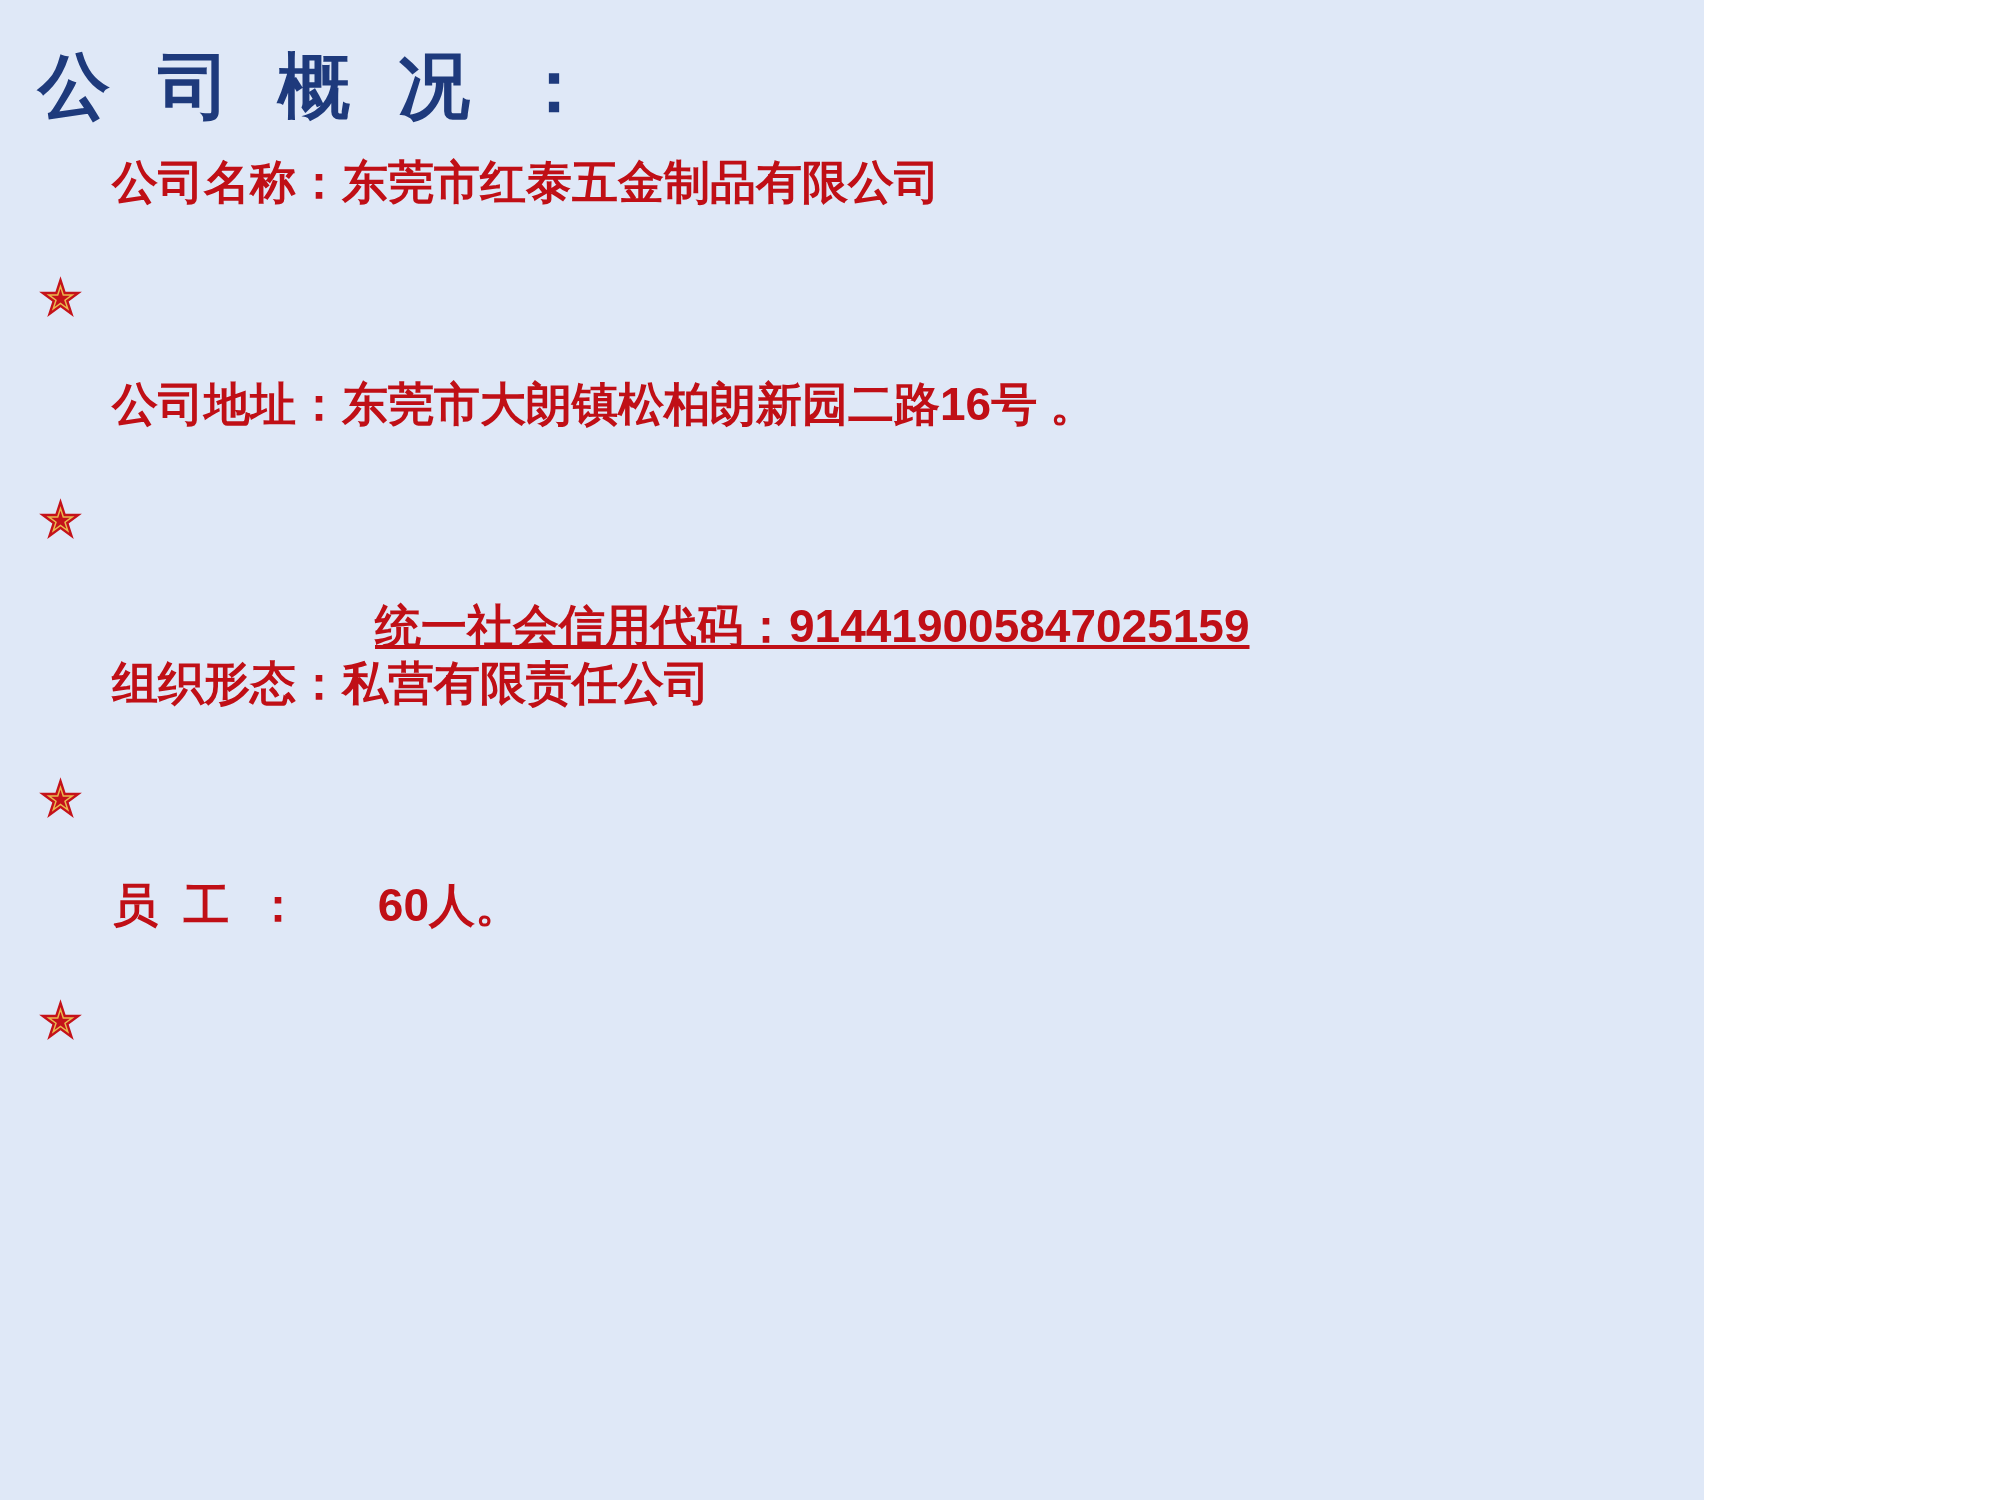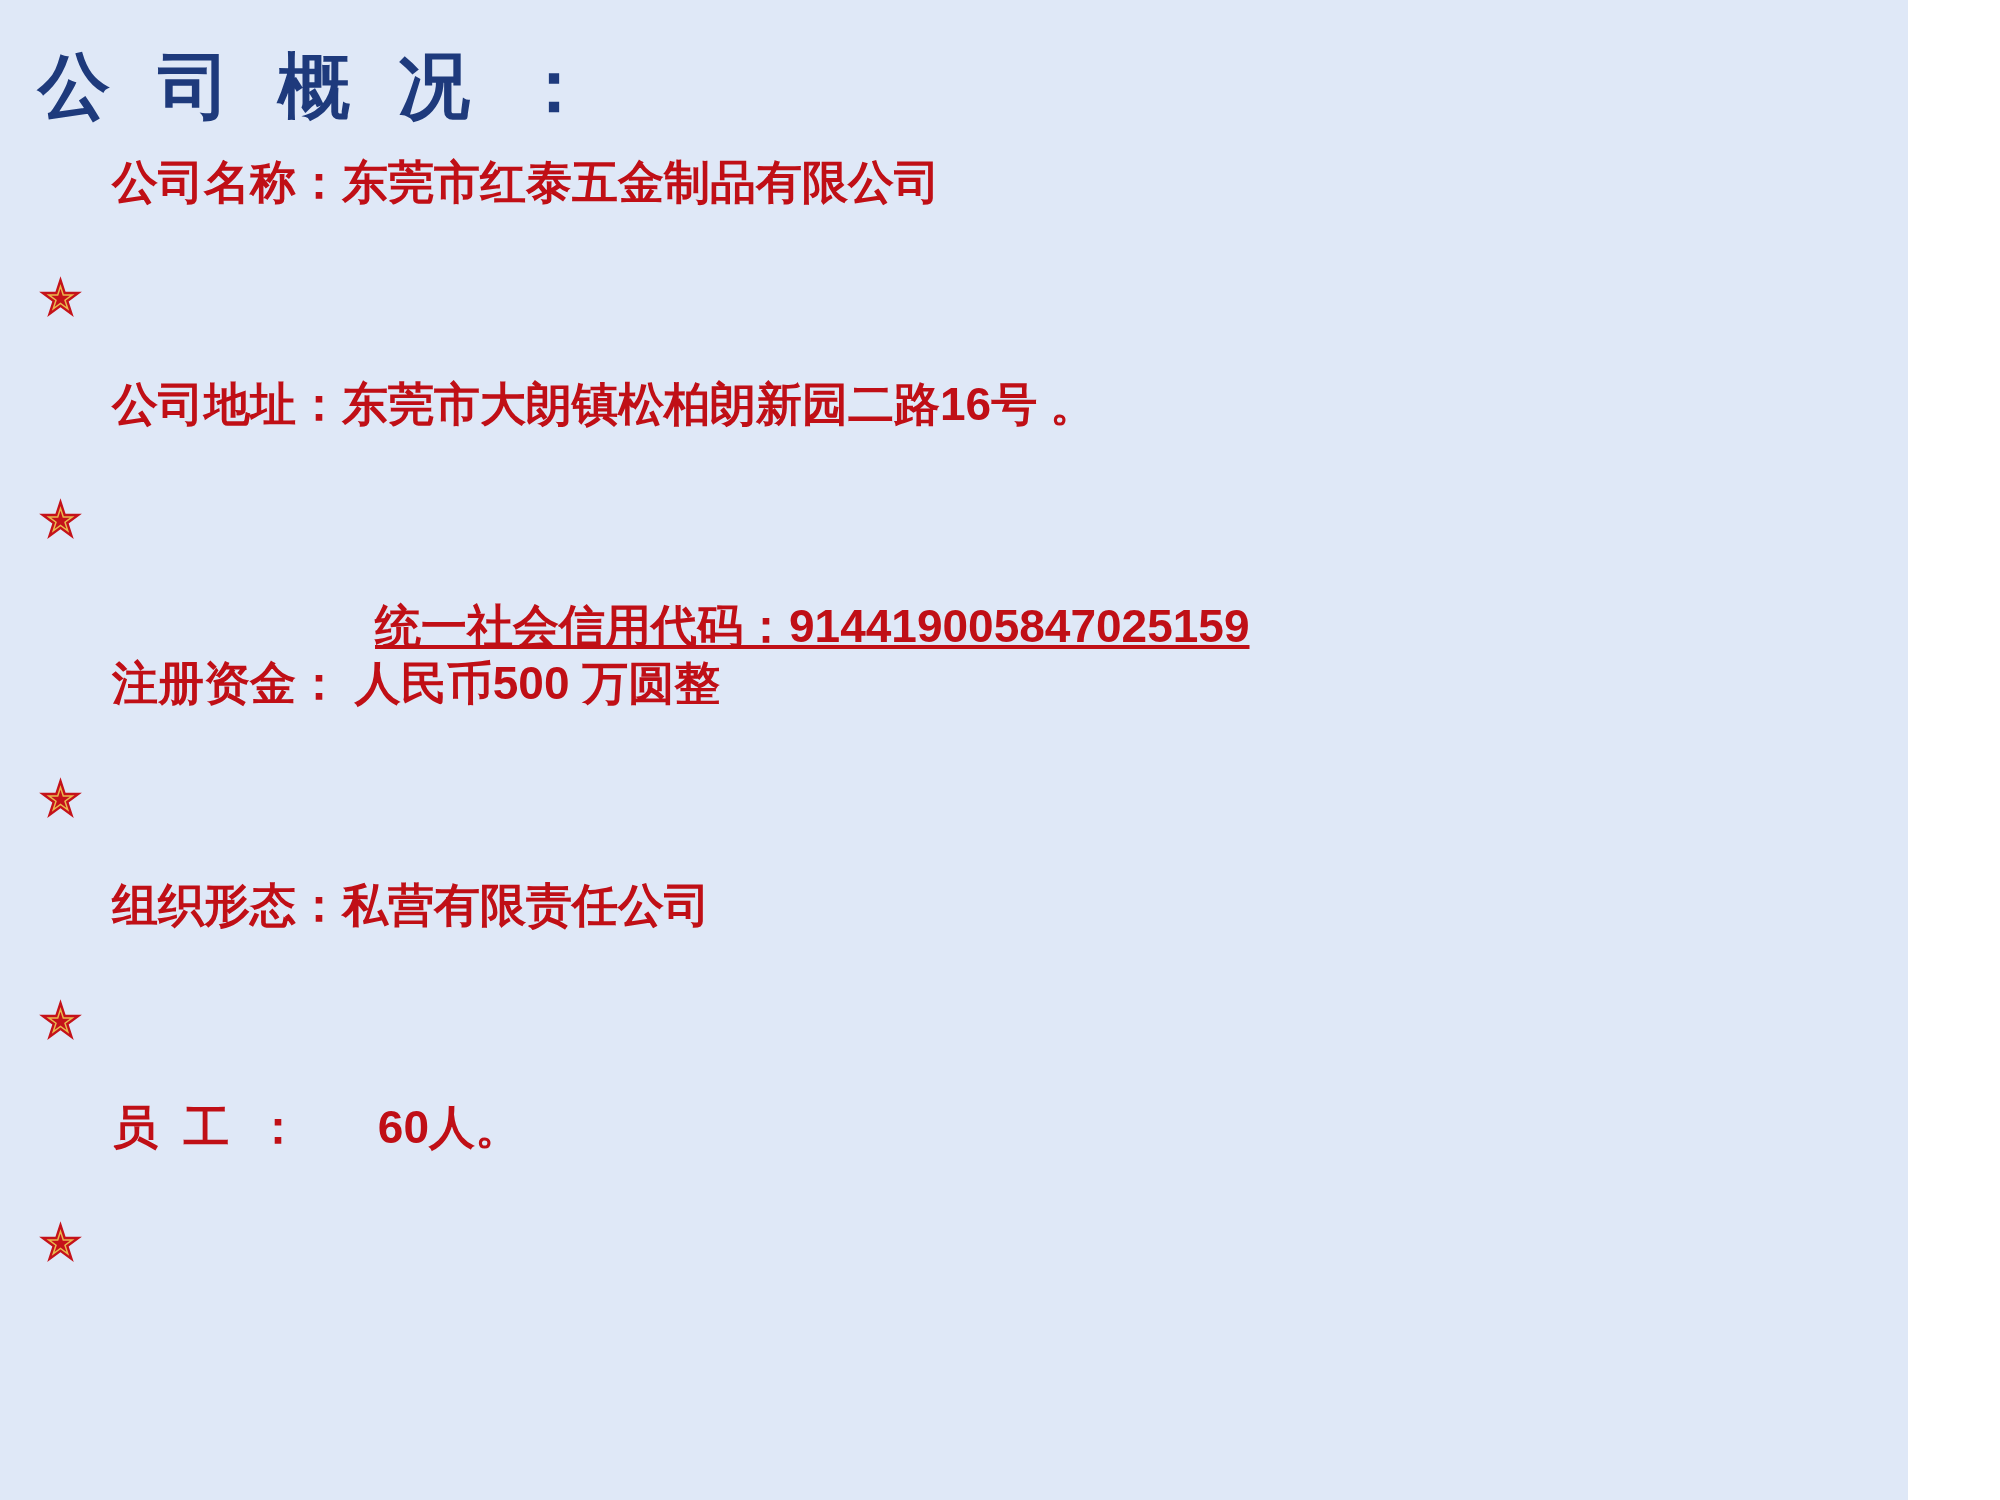--- a/index.html
+++ b/index.html
@@ -1,18 +1,18 @@
 <!DOCTYPE html>
 <html style="--background: #dfe8f7; --title-color: #1e3a7c; --text-color: #c00f16; --star-fill: #c5121a; --star-inner: #e9b94d;"><head>
 <meta charset="utf-8">
 <style>
   html, body { margin: 0; padding: 0; }
   .slide {
     position: relative;
-    width: 1908px;
+    width: 1704px;
     height: 1500px;
     box-sizing: border-box;
     background: var(--background, #dfe8f7);
     font-family: "Liberation Sans", "DejaVu Sans", sans-serif;
     font-weight: bold;
     overflow: hidden;
     padding: 40px 30px 0 38px;
   }
   .page-title {
     margin: 0 0 22px 0;
@@ -68,29 +68,20 @@
     <path class="inner" transform="translate(22.5,24.75) scale(0.55)" d="M50,5 L61.23,39.55 L97.55,39.55 L68.16,60.9 L79.39,95.45 L50,74.1 L20.61,95.45 L31.84,60.9 L2.45,39.55 L38.77,39.55 Z"></path>
   </svg>
 </span>
       <span class="row-text">公司地址：东莞市大朗镇松柏朗新园二路16号 。</span>
     </div>
 
     <div class="row cont">
       <span class="row-text">统一社会信用代码：914419005847025159</span>
     </div>
 
-    <div class="row">
-      <span class="bullet">
-  <svg viewBox="0 0 100 100" aria-hidden="true">
-    <path class="outer" d="M50,5 L61.23,39.55 L97.55,39.55 L68.16,60.9 L79.39,95.45 L50,74.1 L20.61,95.45 L31.84,60.9 L2.45,39.55 L38.77,39.55 Z"></path>
-    <path class="inner" transform="translate(22.5,24.75) scale(0.55)" d="M50,5 L61.23,39.55 L97.55,39.55 L68.16,60.9 L79.39,95.45 L50,74.1 L20.61,95.45 L31.84,60.9 L2.45,39.55 L38.77,39.55 Z"></path>
-  </svg>
-</span>
-      <span class="row-text">注册资金： 人民币500 万圆整</span>
-    </div>
 
     <div class="row">
       <span class="bullet">
   <svg viewBox="0 0 100 100" aria-hidden="true">
     <path class="outer" d="M50,5 L61.23,39.55 L97.55,39.55 L68.16,60.9 L79.39,95.45 L50,74.1 L20.61,95.45 L31.84,60.9 L2.45,39.55 L38.77,39.55 Z"></path>
     <path class="inner" transform="translate(22.5,24.75) scale(0.55)" d="M50,5 L61.23,39.55 L97.55,39.55 L68.16,60.9 L79.39,95.45 L50,74.1 L20.61,95.45 L31.84,60.9 L2.45,39.55 L38.77,39.55 Z"></path>
   </svg>
 </span>
       <span class="row-text">组织形态：私营有限责任公司</span>
     </div>

